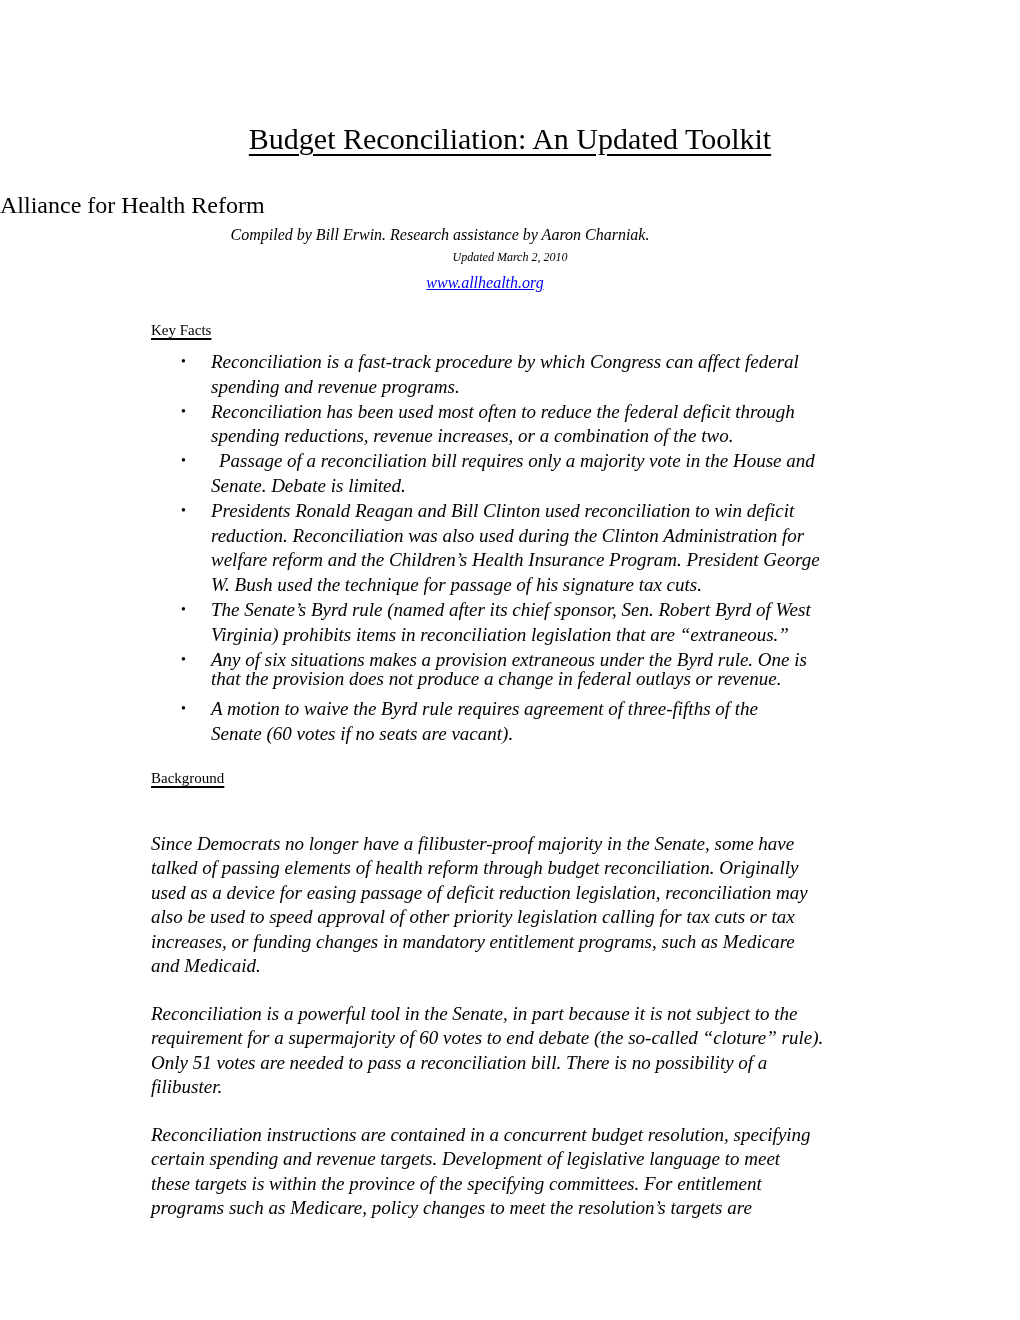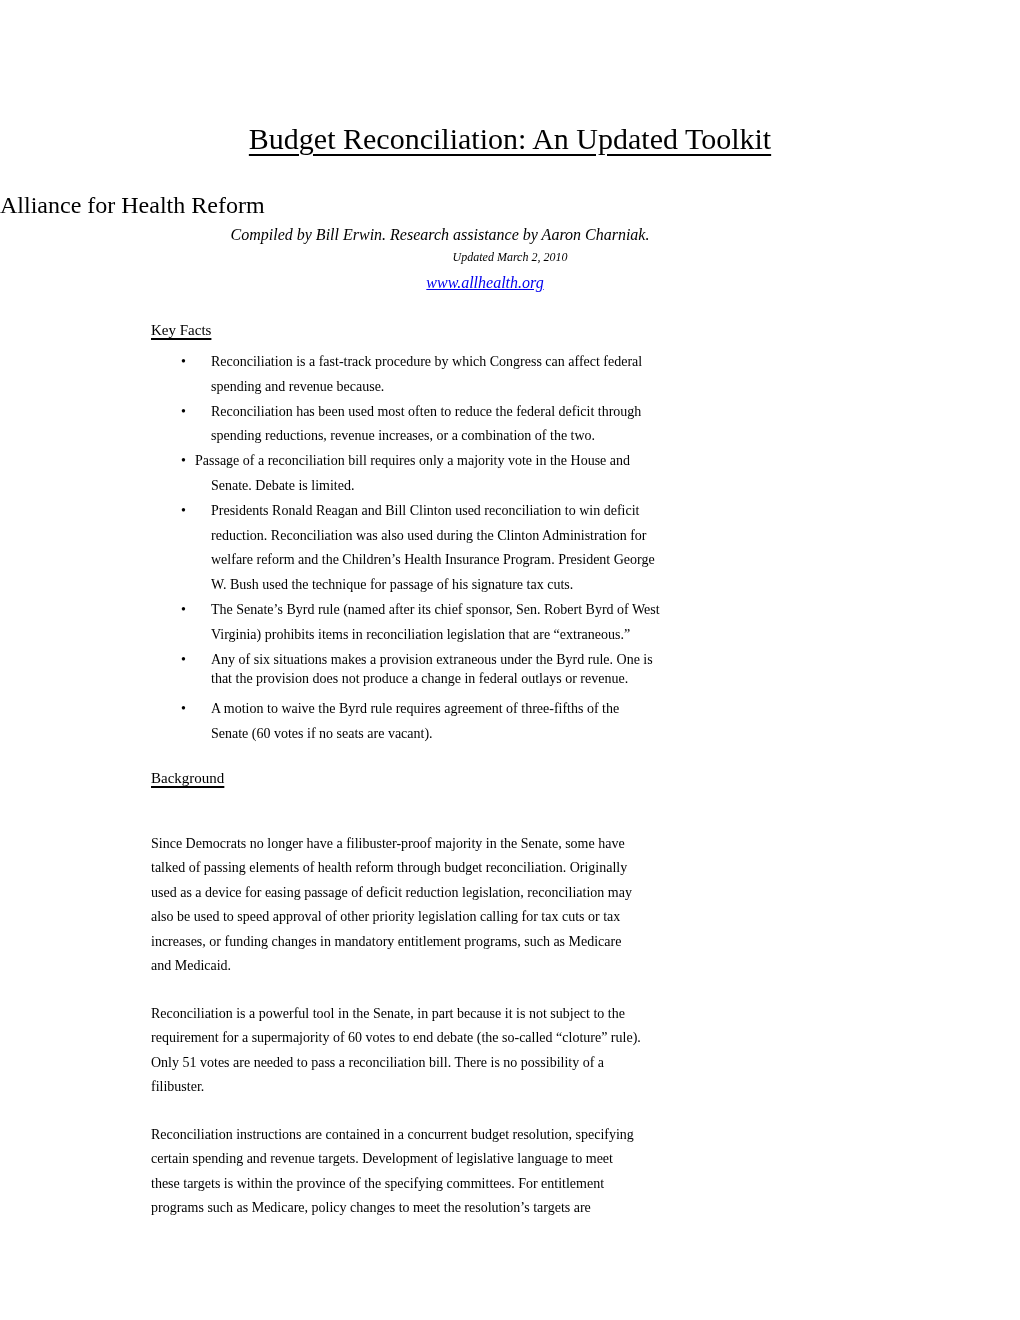--- a/index.html
+++ b/index.html
@@ -8,45 +8,45 @@
   .page { position: absolute; left: 0; top: 0; width: 1020px; height: 1320px; }
   .title { position: absolute; top: 122px; left: 0; width: 1020px; text-align: center;
            font-size: 30px; text-decoration: underline; text-underline-offset: 5px; text-decoration-thickness: 1.5px; }
   .org { position: absolute; top: 192px; left: 0; width: 1020px; text-align: left; font-size: 24px; }
   .credits { position: absolute; top: 226px; left: 0; width: 880px; text-align: center; font-size: 16px; font-style: italic; }
   .updated { position: absolute; top: 250px; left: 0; width: 1020px; text-align: center; font-size: 12px; font-style: italic; }
   .link { position: absolute; top: 274px; left: 0; width: 904px; text-align: center; font-size: 16px; font-style: italic; margin-left: 33px; }
   .link a { color: #0000ee; text-decoration: underline; }
   .heading { position: absolute; left: 151px; font-size: 15px; text-decoration: underline;
              text-underline-offset: 3px; text-decoration-thickness: 1.5px; }
-  .line { position: absolute; font-size: 14px; white-space: nowrap; line-height: 24px; }
+  .line { position: absolute; font-size: 19px; white-space: nowrap; line-height: 24px; font-style: italic; }
   .bullet { position: absolute; left: 181px; font-size: 14px; line-height: 24px; }
 </style>
 </head>
 <body>
 
 <div class="page">
   <div class="title">Budget Reconciliation: An Updated Toolkit</div>
   <div class="org">Alliance for Health Reform</div>
   <div class="credits">Compiled by Bill Erwin. Research assistance by Aaron Charniak.</div>
   <div class="updated">Updated March 2, 2010</div>
   <div class="link">
     <a>www.allhealth.org</a>
   </div>
 
   <div class="heading" style="top:322px;">Key Facts</div>
   <div id="key-facts-list">
       <div class="bullet" style="top: 350px;">•</div>
       <div class="line" style="left: 211px; top: 350px;">Reconciliation is a fast-track procedure by which Congress can affect federal</div>
-      <div class="line" style="left: 211px; top: 374.8px;">spending and revenue because.</div>
+      <div class="line" style="left: 211px; top: 374.8px;">spending and revenue programs.</div>
       <div class="bullet" style="top: 399.6px;">•</div>
       <div class="line" style="left: 211px; top: 399.6px;">Reconciliation has been used most often to reduce the federal deficit through</div>
       <div class="line" style="left: 211px; top: 424.4px;">spending reductions, revenue increases, or a combination of the two.</div>
       <div class="bullet" style="top: 449.2px;">•</div>
-      <div class="line" style="left: 195px; top: 449.2px;">Passage of a reconciliation bill requires only a majority vote in the House and</div>
+      <div class="line" style="left: 219px; top: 449.2px;">Passage of a reconciliation bill requires only a majority vote in the House and</div>
       <div class="line" style="left: 211px; top: 474px;">Senate. Debate is limited.</div>
       <div class="bullet" style="top: 498.8px;">•</div>
       <div class="line" style="left: 211px; top: 498.8px;">Presidents Ronald Reagan and Bill Clinton used reconciliation to win deficit</div>
       <div class="line" style="left: 211px; top: 523.6px;">reduction. Reconciliation was also used during the Clinton Administration for</div>
       <div class="line" style="left: 211px; top: 548.4px;">welfare reform and the Children’s Health Insurance Program. President George</div>
       <div class="line" style="left: 211px; top: 573.2px;">W. Bush used the technique for passage of his signature tax cuts.</div>
       <div class="bullet" style="top: 598px;">•</div>
       <div class="line" style="left: 211px; top: 598px;">The Senate’s Byrd rule (named after its chief sponsor, Sen. Robert Byrd of West</div>
       <div class="line" style="left: 211px; top: 622.8px;">Virginia) prohibits items in reconciliation legislation that are “extraneous.”</div>
       <div class="bullet" style="top: 647.6px;">•</div>

